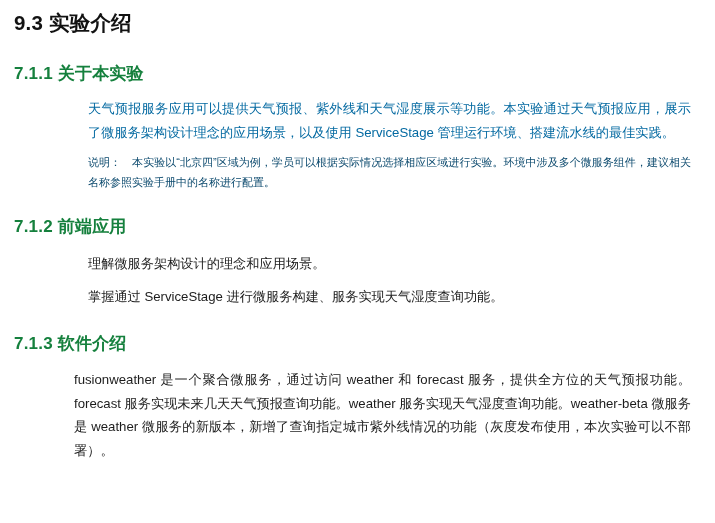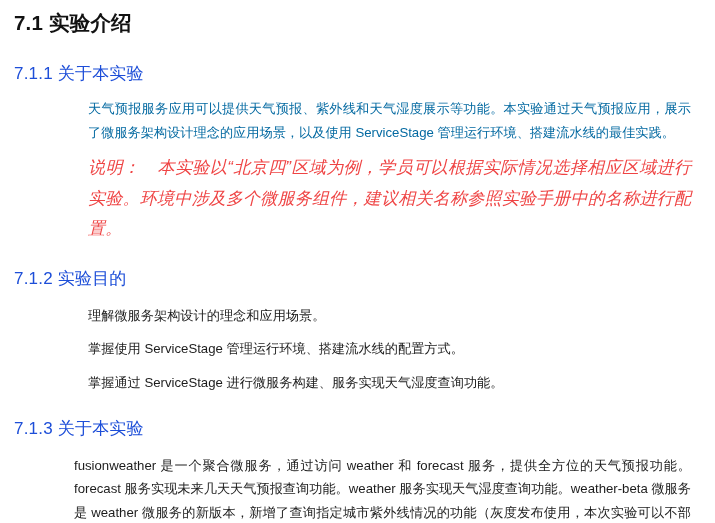--- a/index.html
+++ b/index.html
@@ -25,49 +25,48 @@
     font-size: 20.5px;
     font-weight: 700;
     margin: 0;
     padding: 8px 0 0 0;
     line-height: 1.5;
     letter-spacing: 0.2px;
     color: #121212;
   }
   h2.sub-title {
     font-size: 17px;
-    font-weight: 400;
+    font-weight: 700;
     margin: 0;
     padding: 22px 0 0 0;
     line-height: 1.5;
     letter-spacing: 0.2px;
-    color: #1d4ed8;
+    color: #15803d;
   }
   .body-block {
     padding-left: 74px;
     padding-right: 10px;
   }
   p.para {
     font-size: 13.2px;
     line-height: 1.78;
     margin: 0;
     padding-top: 11px;
     text-align: justify;
     text-justify: inter-ideograph;
     color: #0369a1;
   }
   p.note {
-    font-size: 17px;
+    font-size: 11px;
     line-height: 1.78;
     margin: 0;
     padding-top: 9px;
     text-align: justify;
     text-justify: inter-ideograph;
-    color: #ef4444;
-    font-style: italic;
+    color: #0c4a6e;
   }
   .goal-line {
     font-size: 13.2px;
     line-height: 1.78;
     margin: 0;
     padding-top: 10px;
     color: #1c1c1c;
   }
   .goal-line:first-child {
     padding-top: 12px;
@@ -84,33 +83,32 @@
     text-align: justify;
     text-justify: inter-ideograph;
     color: #1c1c1c;
   }
 </style>
 </head>
 <body>
 
 <div class="page">
 
-  <h1 class="sec-title">7.1 实验介绍</h1>
+  <h1 class="sec-title">9.3 实验介绍</h1>
 
   <h2 class="sub-title">7.1.1 关于本实验</h2>
   <div class="body-block">
     <p class="para">天气预报服务应用可以提供天气预报、紫外线和天气湿度展示等功能。本实验通过天气预报应用，展示了微服务架构设计理念的应用场景，以及使用 ServiceStage 管理运行环境、搭建流水线的最佳实践。</p>
     <p class="note">说明：　本实验以“北京四”区域为例，学员可以根据实际情况选择相应区域进行实验。环境中涉及多个微服务组件，建议相关名称参照实验手册中的名称进行配置。</p>
   </div>
 
-  <h2 class="sub-title">7.1.2 实验目的</h2>
+  <h2 class="sub-title">7.1.2 前端应用</h2>
   <div class="body-block">
     <p class="goal-line">理解微服务架构设计的理念和应用场景。</p>
-    <p class="goal-line">掌握使用 ServiceStage 管理运行环境、搭建流水线的配置方式。</p>
     <p class="goal-line">掌握通过 ServiceStage 进行微服务构建、服务实现天气湿度查询功能。</p>
   </div>
 
-  <h2 class="sub-title">7.1.3 关于本实验</h2>
+  <h2 class="sub-title">7.1.3 软件介绍</h2>
   <div class="sw-block">
     <p class="sw-para">fusionweather 是一个聚合微服务，通过访问 weather 和 forecast 服务，提供全方位的天气预报功能。forecast 服务实现未来几天天气预报查询功能。weather 服务实现天气湿度查询功能。weather-beta 微服务是 weather 微服务的新版本，新增了查询指定城市紫外线情况的功能（灰度发布使用，本次实验可以不部署）。</p>
   </div>
 
 </div>
 
 </body></html>

